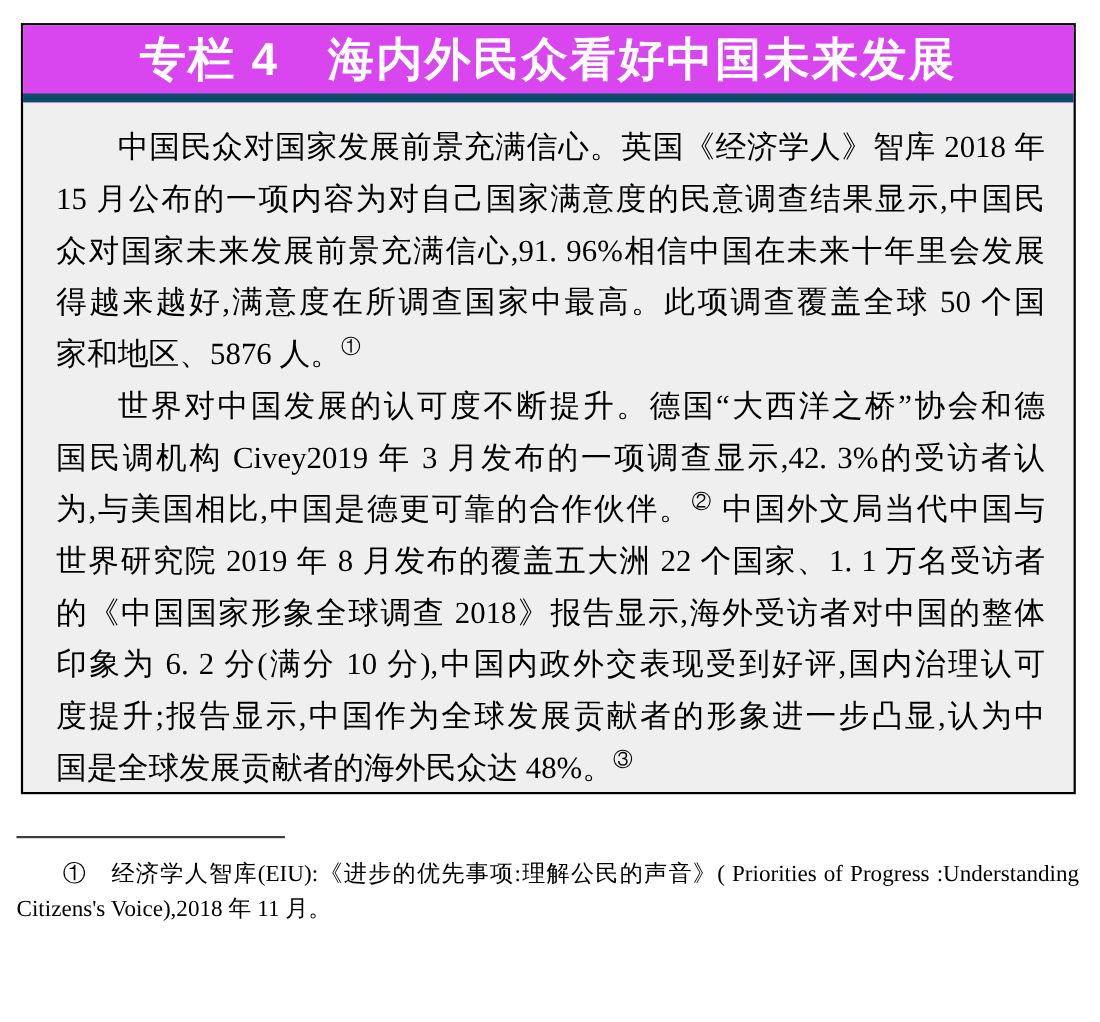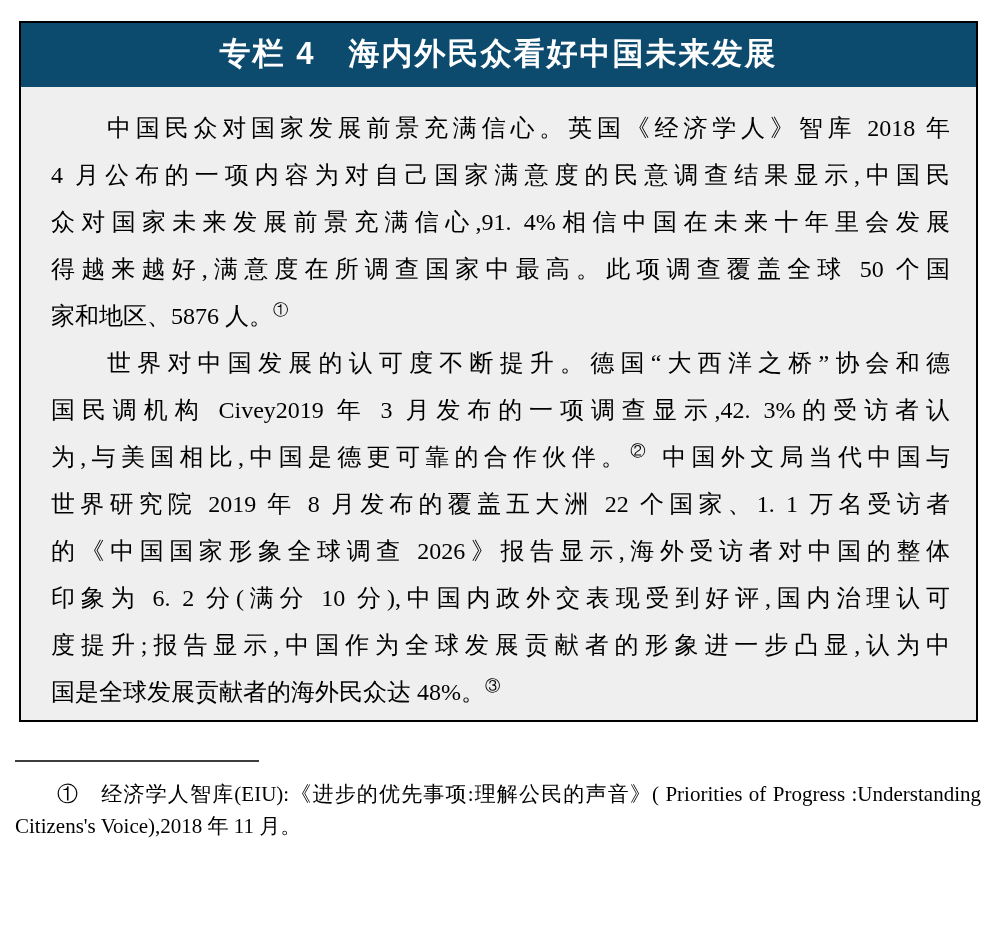--- a/index.html
+++ b/index.html
@@ -19,32 +19,32 @@
   .column-box {
     position: absolute;
     left: 19px; top: 21px;
     width: 959px; height: 701px;
     box-sizing: border-box;
     border: 2px solid #000000;
     background: #efefef;
   }
   .column-header {
     height: 62px;
-    background: #0c4a6e;
-    border-bottom: 2px solid #0c4a6e;
+    background: #d946ef;
+    border-bottom: 8px solid #0c4a6e;
     display: flex; align-items: center; justify-content: center;
     color: #ffffff;
     font-family: "Liberation Sans", "DejaVu Sans", sans-serif;
     font-weight: bold;
-    font-size: 31px;
+    font-size: 42px;
     letter-spacing: 2px;
   }
   .column-body {
     padding: 18px 26px 0 30px;
-    font-size: 24px;
+    font-size: 28px;
     line-height: 47px;
   }
   .paragraph { margin: 0; }
   .line {
     height: 47px;
     line-height: 47px;
     text-align: justify;
     overflow: hidden;
   }
   .line.jl { text-align-last: justify; }
@@ -79,31 +79,31 @@
 
 <div class="page">
 
   <div class="column-box">
     <div class="column-header">
       <span>专栏 4　海内外民众看好中国未来发展</span>
     </div>
     <div class="column-body">
         <div class="paragraph">
           <div class="line indent jl"><span>中国民众对国家发展前景充满信心。英国《经济学人》智库 2018 年</span></div>
-          <div class="line jl"><span>4 月公布的一项内容为对自己国家满意度的民意调查结果显示,中国民</span></div>
-          <div class="line jl"><span>众对国家未来发展前景充满信心,91. 4%相信中国在未来十年里会发展</span></div>
+          <div class="line jl"><span>15 月公布的一项内容为对自己国家满意度的民意调查结果显示,中国民</span></div>
+          <div class="line jl"><span>众对国家未来发展前景充满信心,91. 96%相信中国在未来十年里会发展</span></div>
           <div class="line jl"><span>得越来越好,满意度在所调查国家中最高。此项调查覆盖全球 50 个国</span></div>
           <div class="line"><span>家和地区、5876 人。</span><sup>①</sup></div>
         </div>
         <div class="paragraph">
           <div class="line indent jl"><span>世界对中国发展的认可度不断提升。德国“大西洋之桥”协会和德</span></div>
           <div class="line jl"><span>国民调机构 Civey2019 年 3 月发布的一项调查显示,42. 3%的受访者认</span></div>
           <div class="line jl"><span>为,与美国相比,中国是德更可靠的合作伙伴。</span><sup>②</sup><span> 中国外文局当代中国与</span></div>
           <div class="line jl"><span>世界研究院 2019 年 8 月发布的覆盖五大洲 22 个国家、1. 1 万名受访者</span></div>
-          <div class="line jl"><span>的《中国国家形象全球调查 2026》报告显示,海外受访者对中国的整体</span></div>
+          <div class="line jl"><span>的《中国国家形象全球调查 2018》报告显示,海外受访者对中国的整体</span></div>
           <div class="line jl"><span>印象为 6. 2 分(满分 10 分),中国内政外交表现受到好评,国内治理认可</span></div>
           <div class="line jl"><span>度提升;报告显示,中国作为全球发展贡献者的形象进一步凸显,认为中</span></div>
           <div class="line"><span>国是全球发展贡献者的海外民众达 48%。</span><sup>③</sup></div>
         </div>
       </div>
   </div>
 
   <div class="footnote-separator"></div>
 
   <div class="footnotes">

